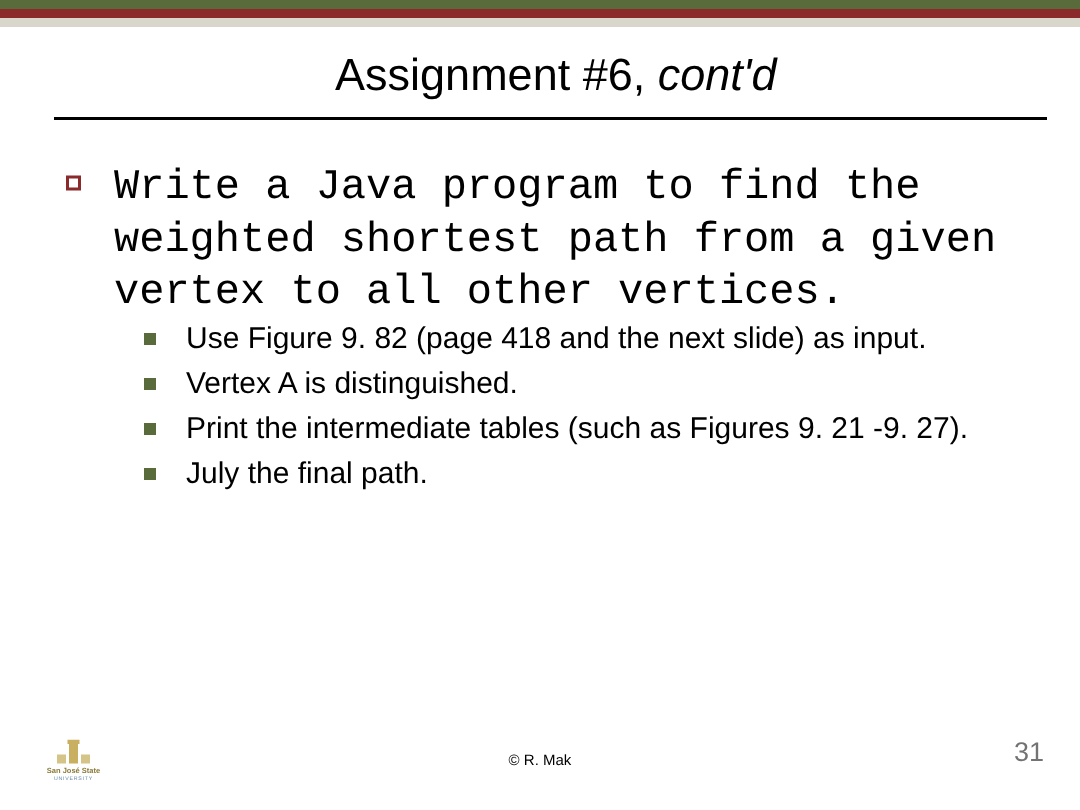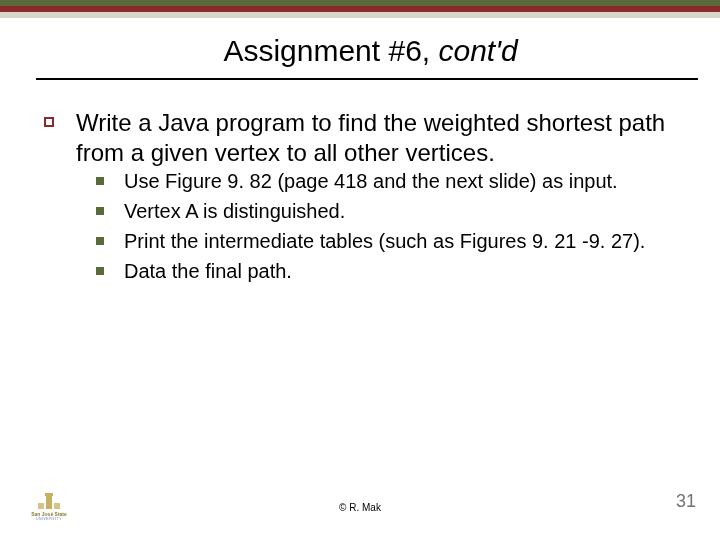--- a/index.html
+++ b/index.html
@@ -50,23 +50,24 @@
     align-items: flex-start;
   }
   .bullet-box {
     width: 10px; height: 10px;
     border: 2px solid #8a2a2a;
     margin-top: 9px;
     margin-right: 22px;
     flex-shrink: 0;
   }
   .main-text {
-    font-size: 24px;
+    font-size: 28px;
     line-height: 1.25;
     color: #000;
+    font-family: Liberation Mono, monospace;
   }
   .sub-list {
     margin-left: 52px;
   }
   .sub-row {
     display: flex;
     align-items: flex-start;
     margin-bottom: 4px;
   }
   .sub-bullet {
@@ -167,21 +168,21 @@
     <div class="sub-row">
       <div class="sub-bullet"></div>
       <div class="sub-text">Vertex A is distinguished.</div>
     </div>
     <div class="sub-row">
       <div class="sub-bullet"></div>
       <div class="sub-text">Print the intermediate tables (such as Figures 9. 21 -9. 27).</div>
     </div>
     <div class="sub-row">
       <div class="sub-bullet"></div>
-      <div class="sub-text">Data the final path.</div>
+      <div class="sub-text">July the final path.</div>
     </div>
   </div>
 </div>
 
 <div class="footer">
   <div class="logo">
     <svg width="28" height="18" viewBox="0 0 28 18">
       <rect x="11" y="2" width="6" height="14" fill="#c9b060"></rect>
       <rect x="10" y="0" width="8" height="3" fill="#c9b060"></rect>
       <rect x="3" y="10" width="6" height="6" fill="#d4c488"></rect>

